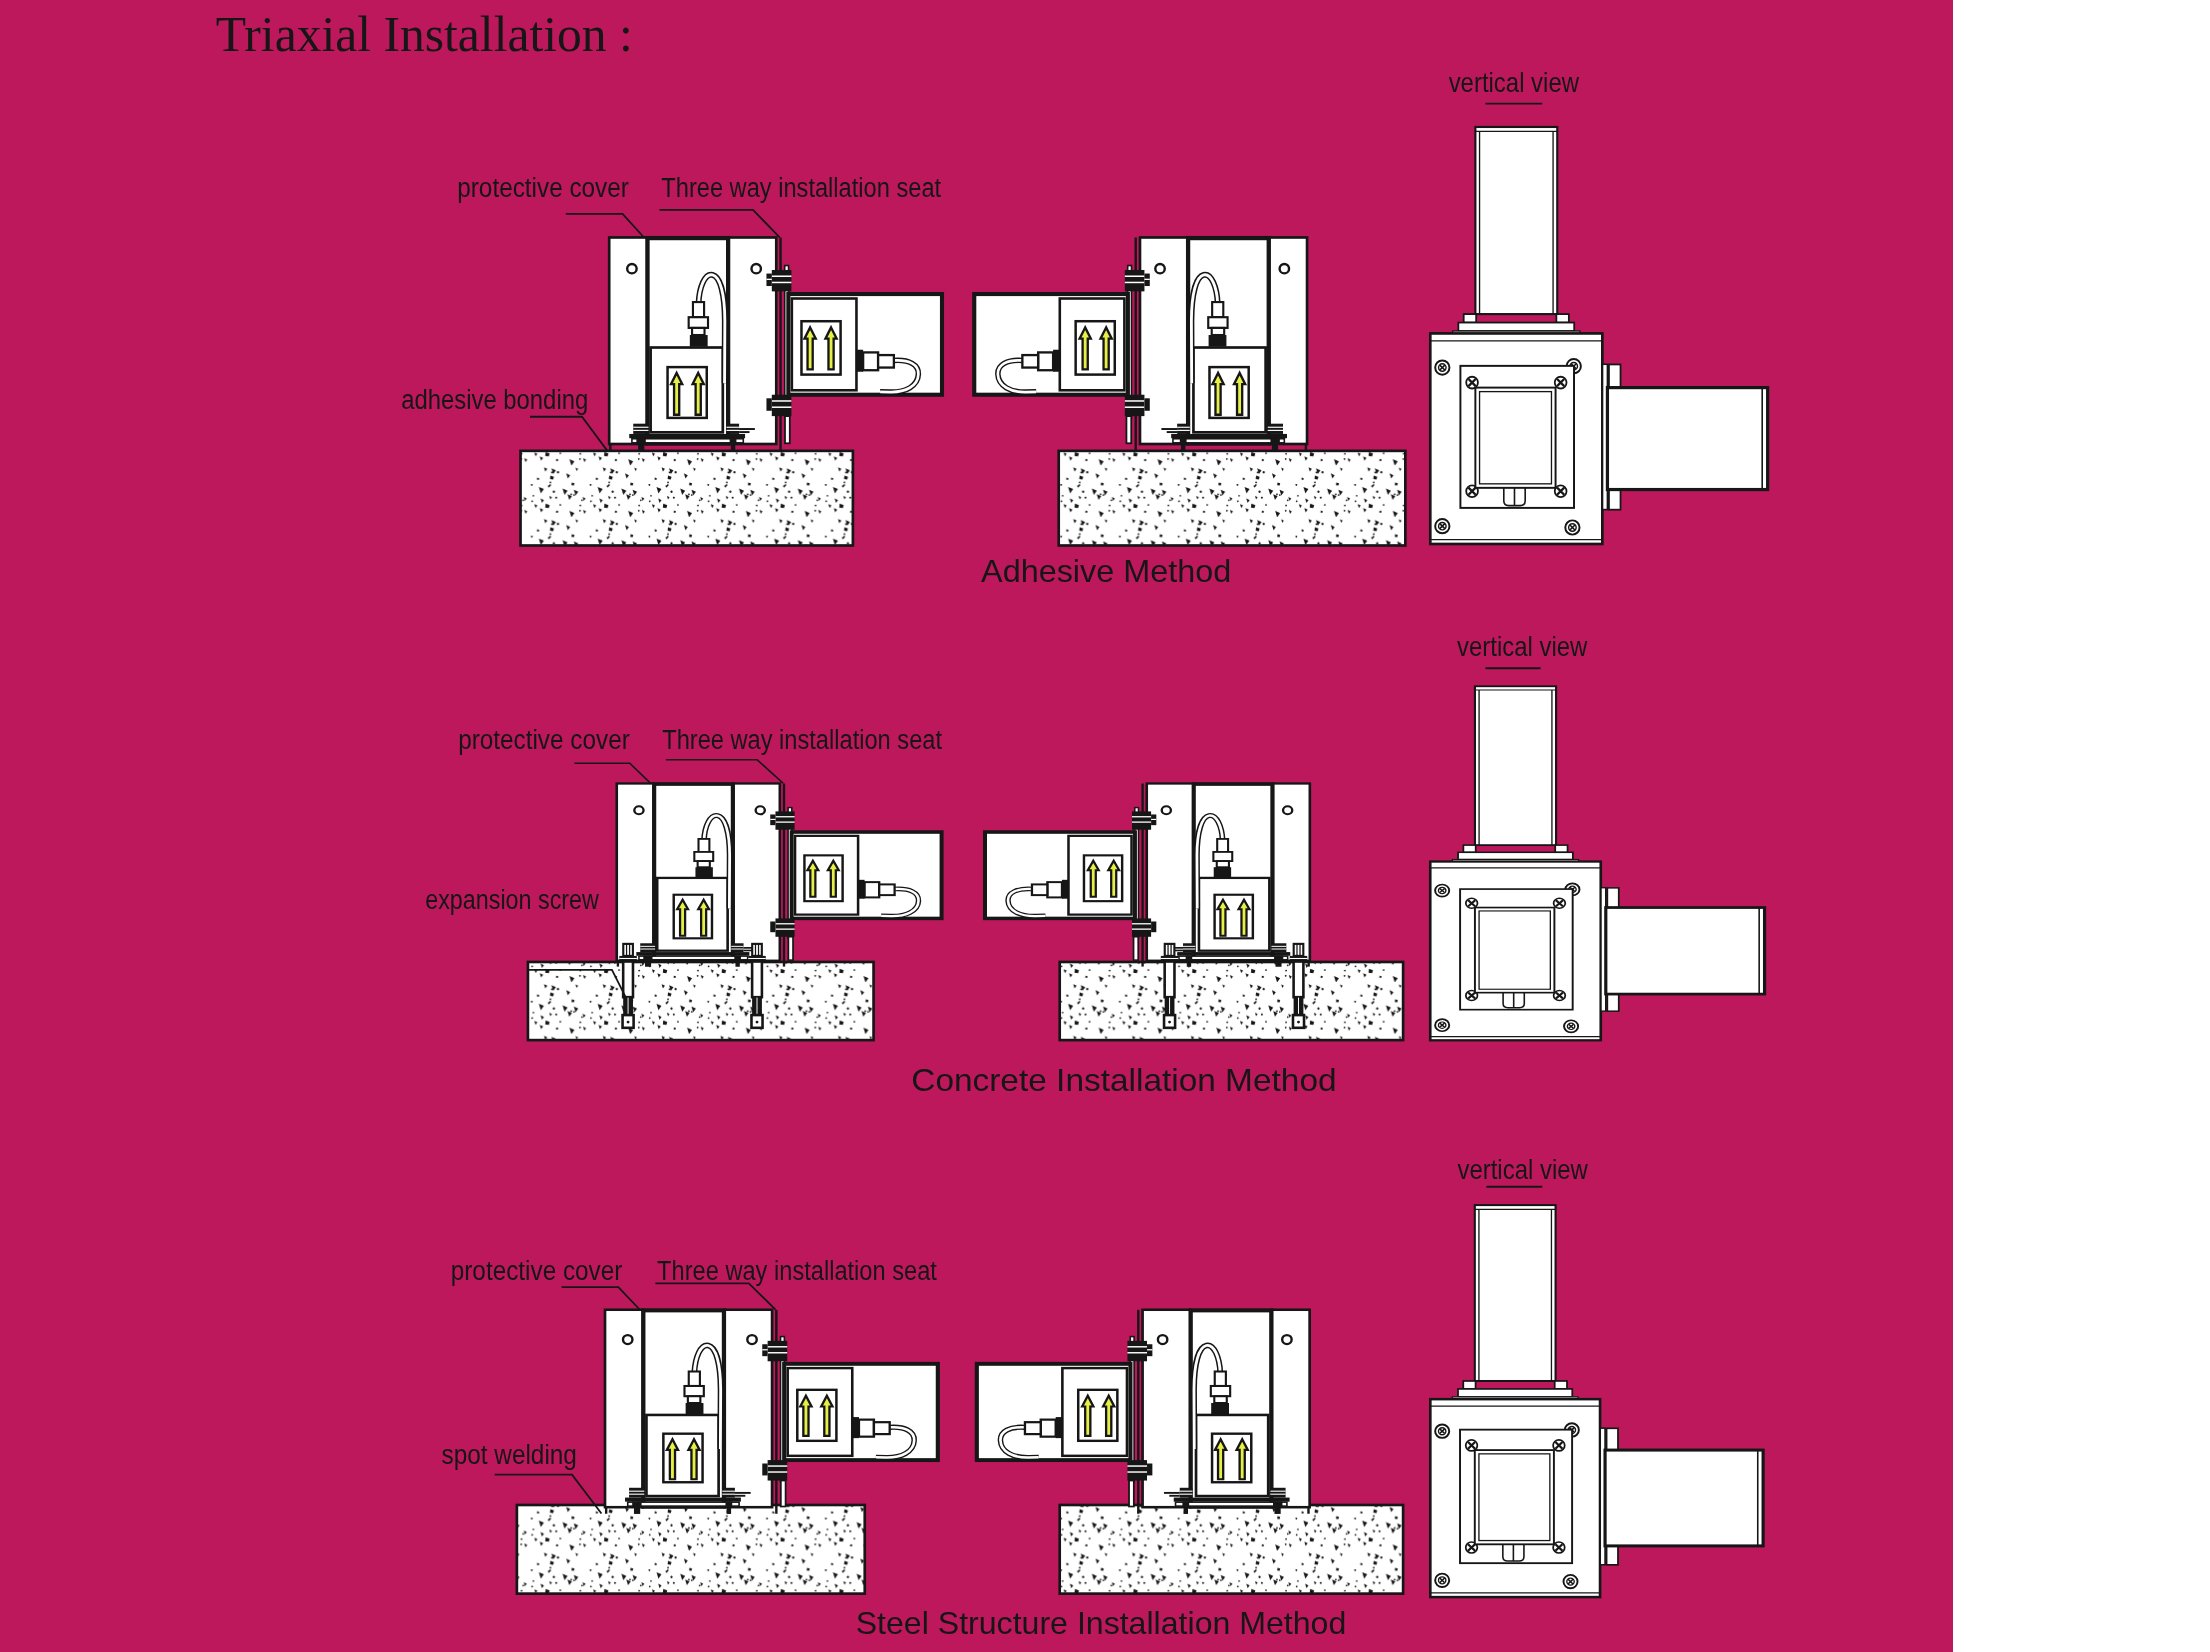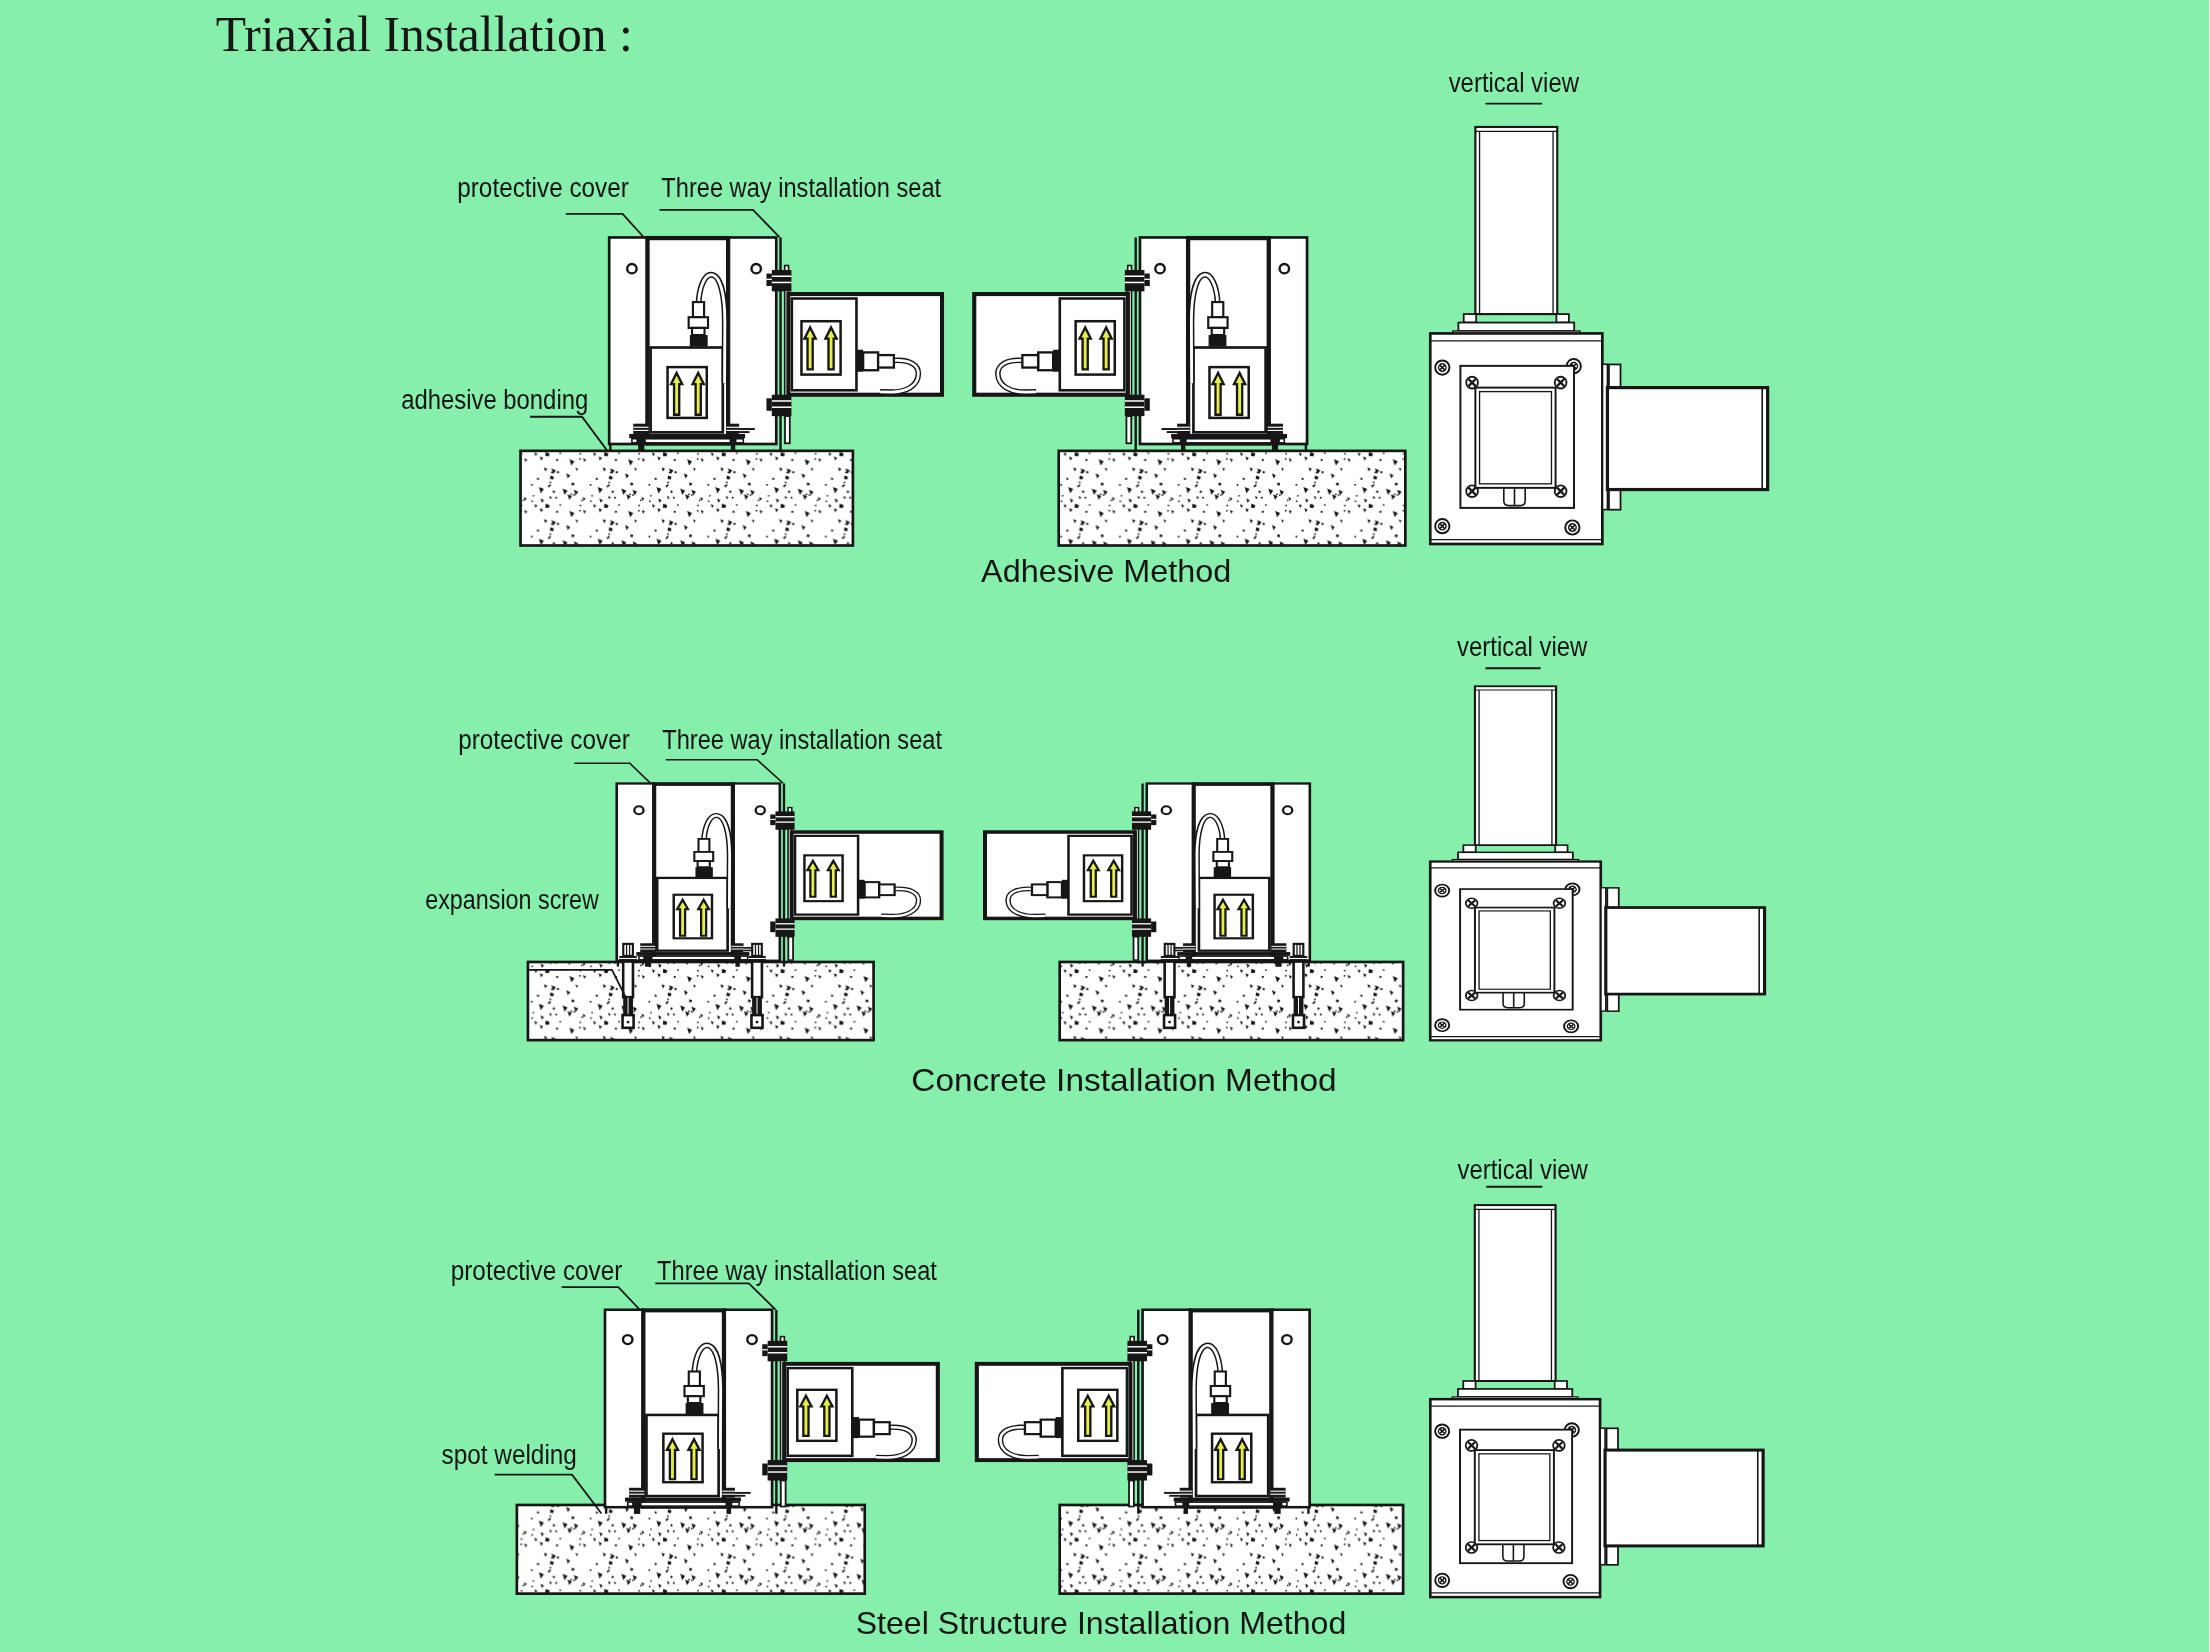--- a/index.html
+++ b/index.html
@@ -1,15 +1,15 @@
 <!DOCTYPE html>
 <html style="font-size:14.3px"><head><meta charset="utf-8">
 <style>
 html,body{margin:0;padding:0;background:#fff;}
-#page{position:relative;width:2209px;height:1652px;background:#86efac;overflow:hidden;}
+#page{position:relative;width:1953px;height:1652px;background:#be185d;overflow:hidden;}
 </style></head>
 <body>
 <div id="page"><svg width="2211" height="1652" viewBox="0 0 2481 1854">
       <defs>
 <pattern id="cc" width="66" height="58" patternUnits="userSpaceOnUse">
  <path fill="#161616" d="M30.0,35.5a1.0,1.0 0 1 0 0.1,0zM41.3,9.3l4.4,2.0-2.6,3.7zM2.6,21.1a1.0,1.0 0 1 0 0.1,0zM18.2,43.3l4.5,1.5-1.0,3.5-4.0,-0.5zM42.7,32.7l5.0,2.2-3.0,4.2zM10.6,24.4l5.6,2.5-3.4,4.8zM11.6,48.2l3.8,1.7-2.3,3.2zM5.5,43.8l3.4,1.5-2.0,2.9zM21.9,22.6a1.1,1.1 0 1 0 0.1,0zM51.7,2.9l3.0,1.4-1.8,2.5zM32.0,6.6a1.3,1.3 0 1 0 0.1,0zM60.2,50.3l3.4,1.5-2.0,2.9zM37.2,26.3l5.6,2.5-3.4,4.8zM24.7,3.6l5.0,2.2-3.0,4.2zM44.9,51.3l5.6,2.5-3.4,4.8zM59.6,35.8l3.4,1.5-2.0,2.9zM8.7,14.0l2.3,0.8-0.5,1.8-2.1,-0.3zM49.8,27.5l5.0,2.2-3.0,4.2zM27.4,28.5a1.3,1.3 0 1 0 0.1,0zM12.5,37.5l3.8,1.7-2.3,3.2zM22.3,34.5l3.0,1.4-1.8,2.5zM30.1,50.9l2.3,0.8-0.5,1.8-2.1,-0.3zM23.5,11.7l4.0,1.3-0.9,3.1-3.5,-0.4zM47.5,19.4l3.1,1.0-0.7,2.4-2.7,-0.3zM16.3,2.4l3.8,1.7-2.3,3.2zM4.4,33.6a0.8,0.8 0 1 0 0.1,0zM50.1,32.7a0.9,0.9 0 1 0 0.1,0zM23.2,21.5a0.9,0.9 0 1 0 0.1,0zM46.9,31.9a0.9,0.9 0 1 0 0.1,0zM3.0,39.6a0.9,0.9 0 1 0 0.1,0zM57.1,44.3a0.9,0.9 0 1 0 0.1,0zM56.7,50.3a0.9,0.9 0 1 0 0.1,0zM34.6,43.8a0.9,0.9 0 1 0 0.1,0zM25.1,7.2a0.9,0.9 0 1 0 0.1,0zM23.5,18.5a0.9,0.9 0 1 0 0.1,0zM59.0,38.5a0.9,0.9 0 1 0 0.1,0z"></path>
 </pattern>
 
 <path id="arr" d="M0,0 L6.3,12.6 L2.9,12.6 L2.9,47 L-2.9,47 L-2.9,12.6 L-6.3,12.6 Z" fill="#e5ef46" stroke="#161616" stroke-width="2.6"></path>
 

